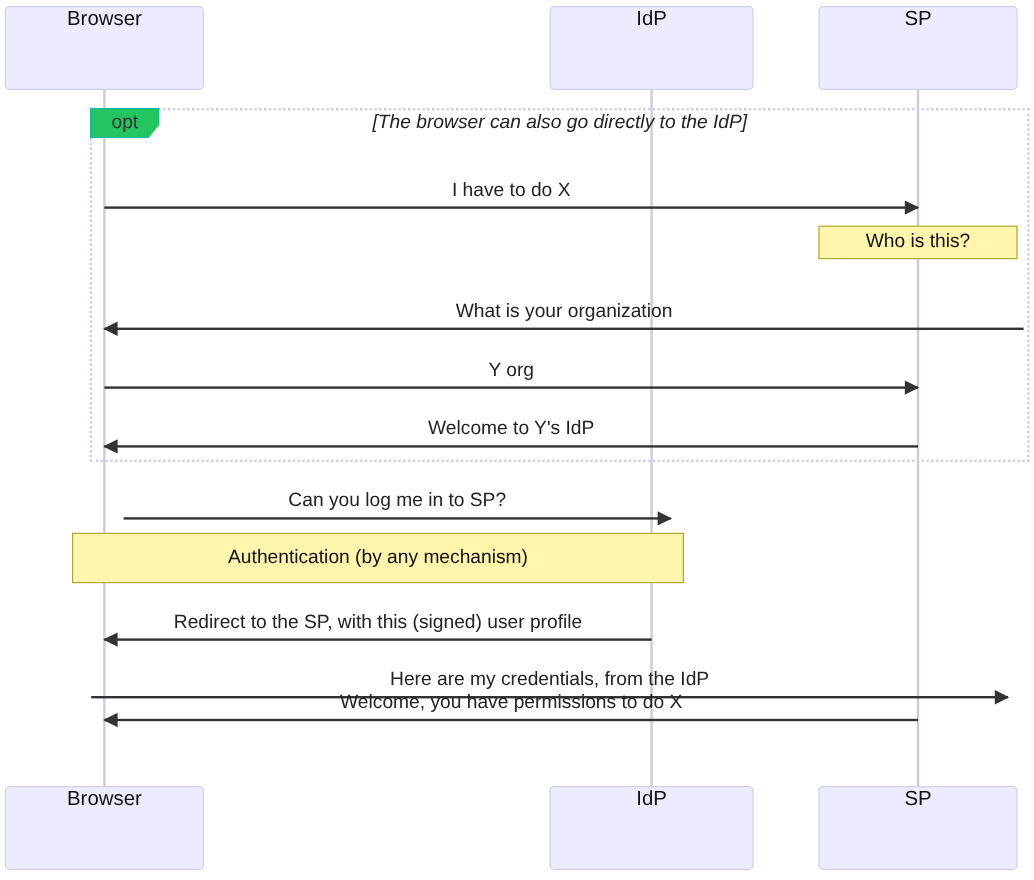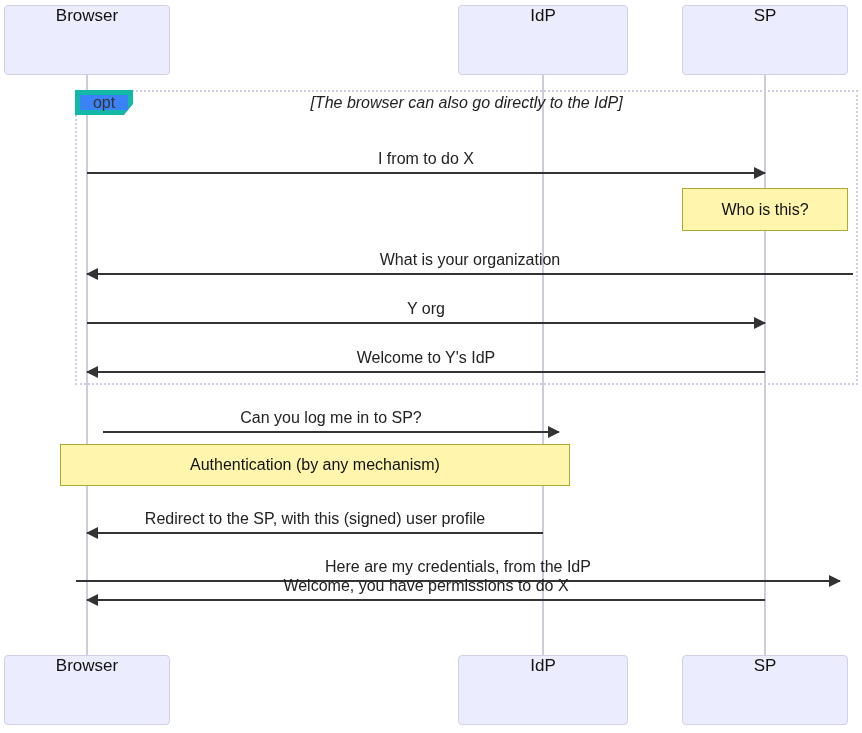--- a/index.html
+++ b/index.html
@@ -45,22 +45,22 @@
     width: 783px;
     height: 295px;
     border: 2px dotted #CDCDE6;
   }
   .fragment-label {
     position: absolute;
     left: -2px;
     top: -2px;
     width: 58px;
     height: 25px;
-    background: #3b82f6;
-    border: 5px solid #14b8a6;
+    background: #22c55e;
+    border: 1px solid #14b8a6;
     clip-path: polygon(0 0, 100% 0, 100% 55%, 84% 100%, 0 100%);
     display: flex;
     align-items: center;
     justify-content: center;
     font-size: 16px;
     color: #333;
   }
   .fragment-guard {
     position: absolute;
     top: 2px;
@@ -137,27 +137,27 @@
     <span>Browser</span>
   </div>
   <div class="actor" style="left:458px; top:5px; width:170px">
     <span>IdP</span>
   </div>
   <div class="actor" style="left:682px; top:5px; width:166px">
     <span>SP</span>
   </div>
 
   <div class="message" style="left:87px; top:149px; width:678px">
-    <div class="msg-label">I from to do X</div>
-    <div class="msg-line">
-        <span class="arrowhead right"></span>
-      </div>
-  </div>
-
-  <div class="note" style="left:682px; top:188px; width:166px; height:43px">
+    <div class="msg-label">I have to do X</div>
+    <div class="msg-line">
+        <span class="arrowhead right"></span>
+      </div>
+  </div>
+
+  <div class="note" style="left:682px; top:188px; width:166px; height:28px">
     <span>Who is this?</span>
   </div>
 
   <div class="message" style="left:87px; top:250px; width:766px">
     <div class="msg-label">What is your organization</div>
     <div class="msg-line">
         <span class="arrowhead left"></span>
       </div>
   </div>
 

